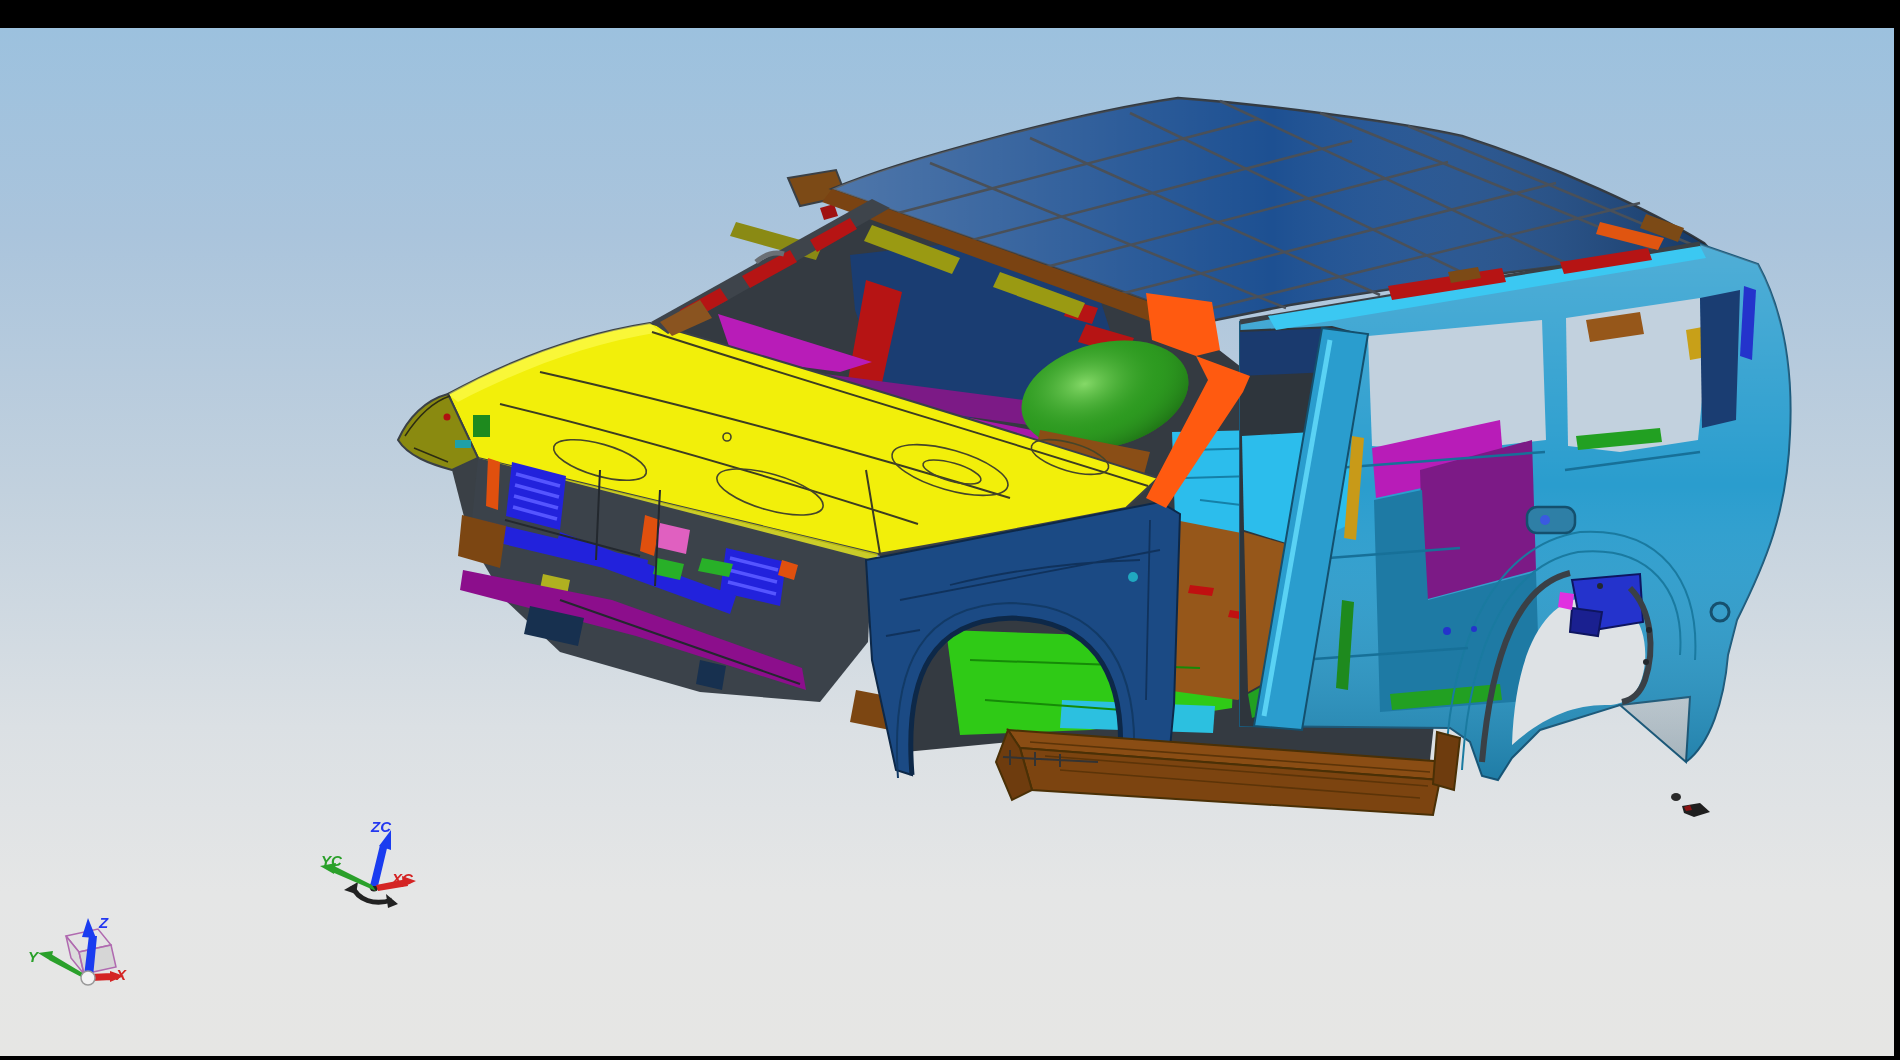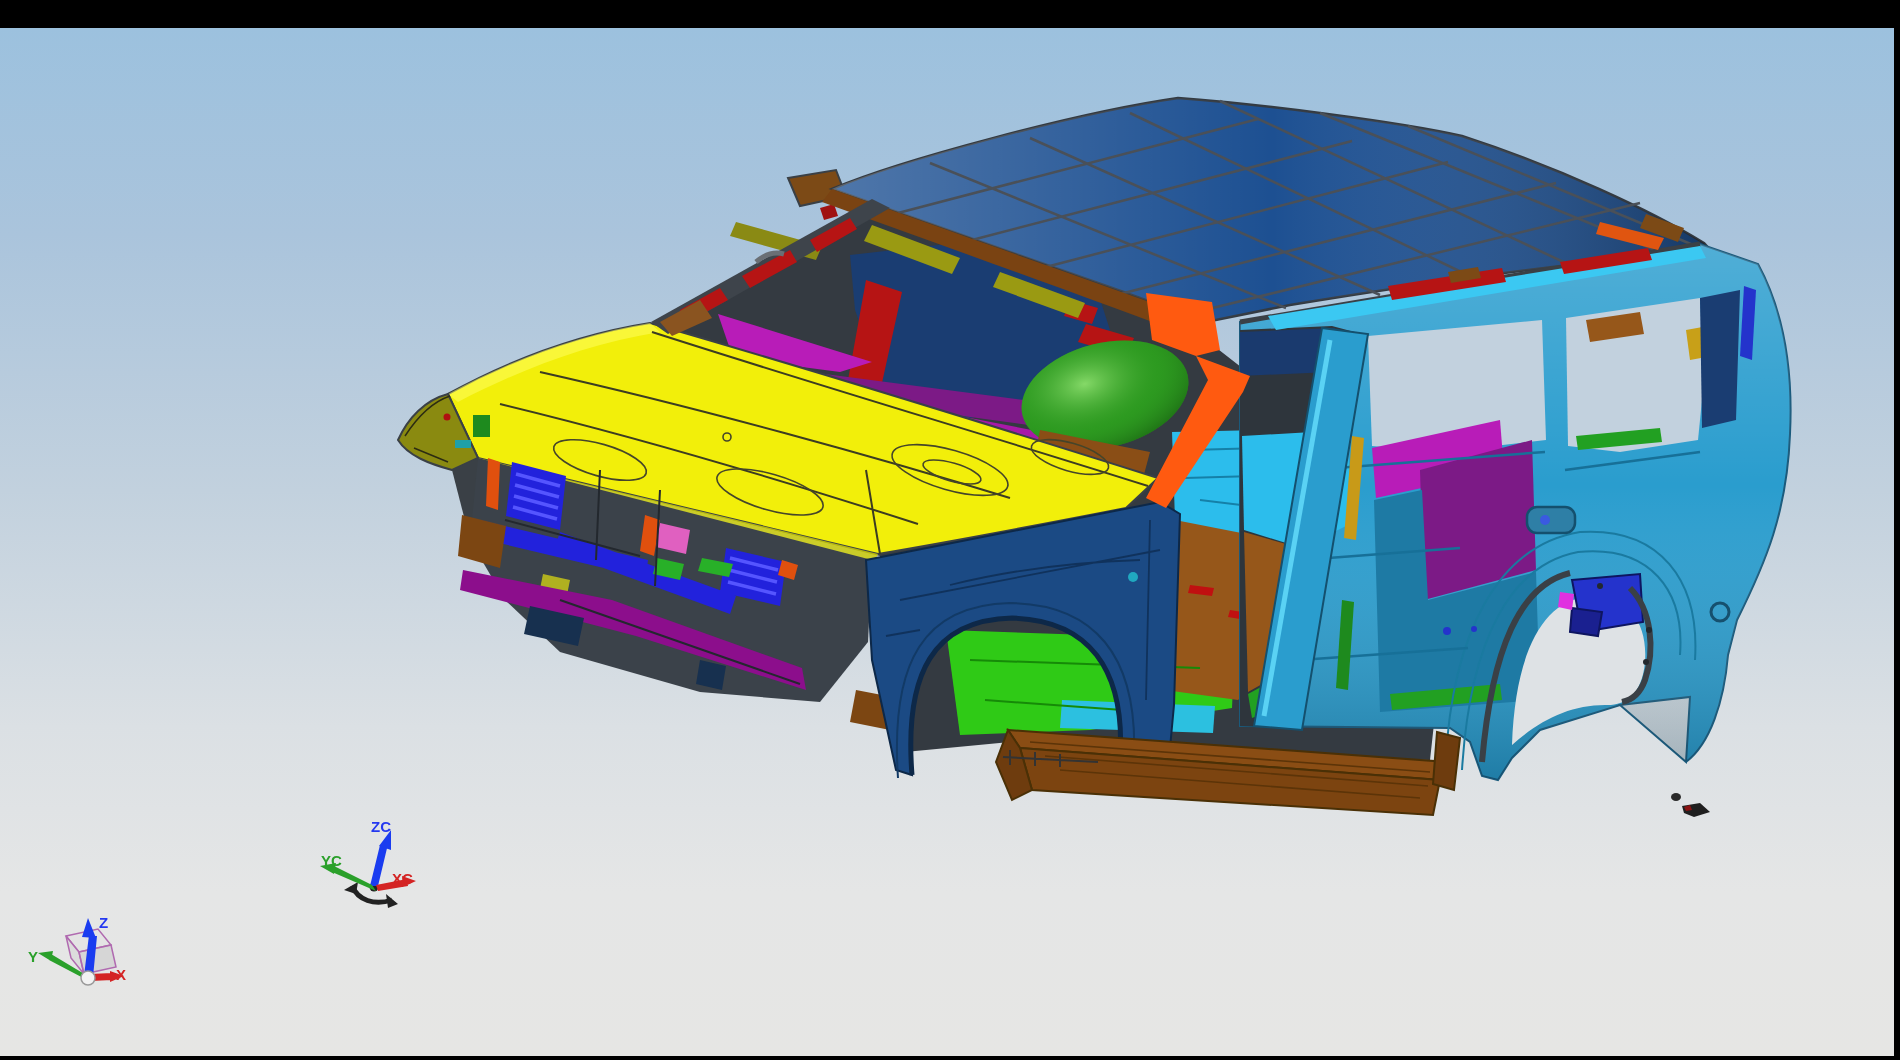--- a/index.html
+++ b/index.html
@@ -1,17 +1,17 @@
 <!DOCTYPE html>
 <html><head>
 <meta charset="utf-8">
 <style>
   html,body{margin:0;padding:0;background:#000;}
   #app{position:relative;width:1900px;height:1060px;overflow:hidden;background:#000;
-       font-family:"Liberation Sans",sans-serif;}
+       font-family:"Liberation Sans",sans-serif;font-style:italic;}
   #canvas{position:absolute;left:0;top:28px;width:1894px;height:1028px;
           background:linear-gradient(180deg,#9cc1de 0%,#aac4dc 20%,#c2d1de 45%,
           #dbe0e4 68%,#e5e6e6 84%,#e6e6e4 100%);}
   #frame-top{position:absolute;left:0;top:0;width:1900px;height:28px;background:#000;}
   #frame-right{position:absolute;right:0;top:0;width:6px;height:1060px;background:#000;}
   #frame-bottom{position:absolute;left:0;bottom:0;width:1900px;height:4px;background:#000;}
   svg{position:absolute;left:0;top:0;}
   .oline{stroke:#3a4046;stroke-width:2;}
   .axlbl{font-family:"Liberation Sans",sans-serif;font-size:15px;font-weight:bold;}
 </style>

